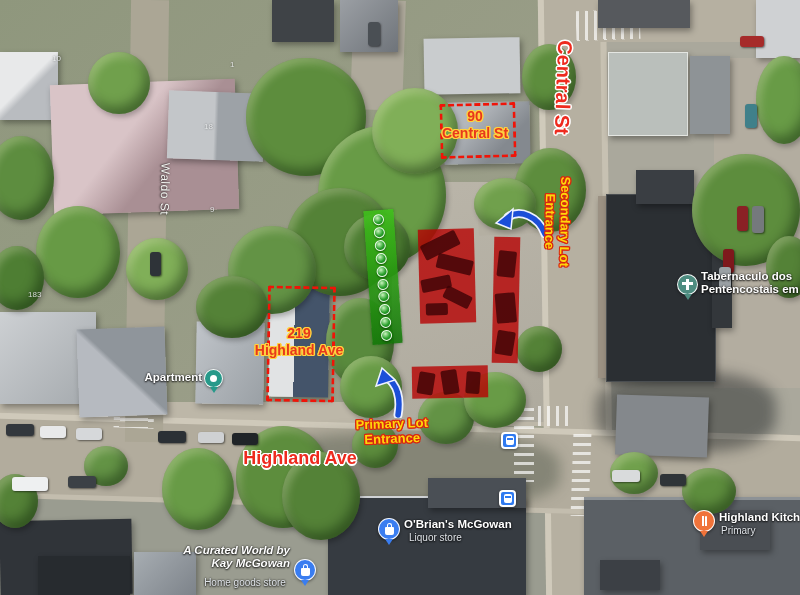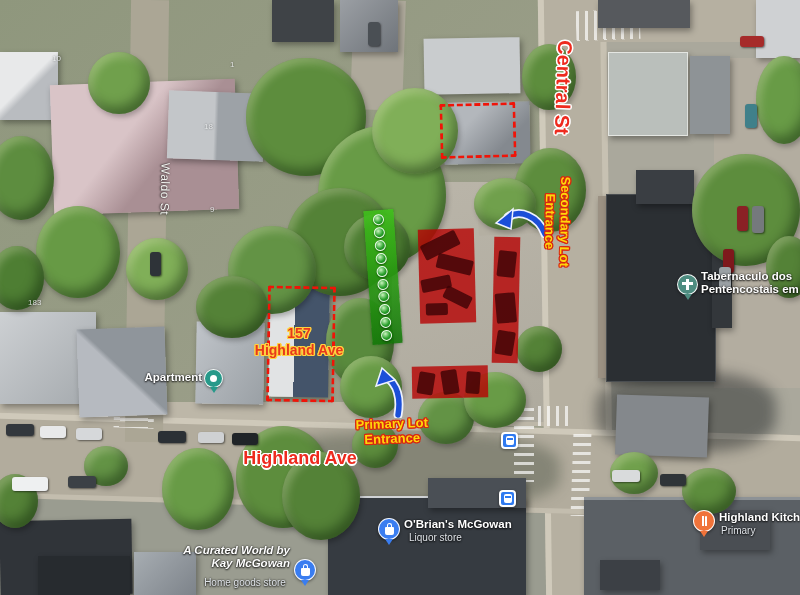--- a/index.html
+++ b/index.html
@@ -202,22 +202,26 @@
   <svg class="abs" style="left:370px;top:366px;" width="36" height="52" viewBox="0 0 36 52">
     <path d="M28,49 C31,32 27,18 17,12" fill="none" stroke="#eef2ff" stroke-width="9" stroke-linecap="round"></path>
     <path d="M28,49 C31,32 27,18 17,12" fill="none" stroke="#1b4fd8" stroke-width="5.5" stroke-linecap="round"></path>
     <polygon points="12,2 6,20 25,14" fill="#1b4fd8" stroke="#eef2ff" stroke-width="1.5"></polygon>
   </svg>
 
   <div class="red-street" style="left:493px;top:76px;width:140px;font-size:20px;transform:rotate(92deg);">Central St</div>
   <div class="red-street" style="left:230px;top:448px;width:140px;font-size:18px;">Highland Ave</div>
   <div class="white-street" style="left:137px;top:182px;width:56px;transform:rotate(91deg);">Waldo St</div>
 
+  <div class="callout" style="left:425px;top:108px;width:100px;">
+    <span style="display:block">90</span>
+    <span style="display:block">Central St</span>
+  </div>
   <div class="callout" style="left:249px;top:325px;width:100px;">
-    <span style="display:block">157</span>
+    <span style="display:block">219</span>
     <span style="display:block">Highland Ave</span>
   </div>
 
   <div class="entr" style="left:507px;top:207px;width:100px;transform:rotate(91deg);">
     <span style="display:block">Secondary Lot</span>
     <span style="display:block">Entrance</span>
   </div>
   <div class="entr" style="left:342px;top:417px;width:100px;transform:rotate(-2deg);">
     <span style="display:block">Primary Lot</span>
     <span style="display:block">Entrance</span>
@@ -255,15 +259,15 @@
     <span class="bus-glyph"></span>
   </div>
   <div class="bus" style="left:499px;top:490px;">
     <span class="bus-glyph"></span>
   </div>
 
   <div class="hnum" style="left:52px;top:54px;">10</div>
   <div class="hnum" style="left:230px;top:60px;">1</div>
   <div class="hnum" style="left:204px;top:122px;">18</div>
   <div class="hnum" style="left:210px;top:205px;">9</div>
-  <div class="hnum" style="left:28px;top:298px;">183</div>
+  <div class="hnum" style="left:28px;top:290px;">183</div>
 
 </div>
 
 </body></html>

